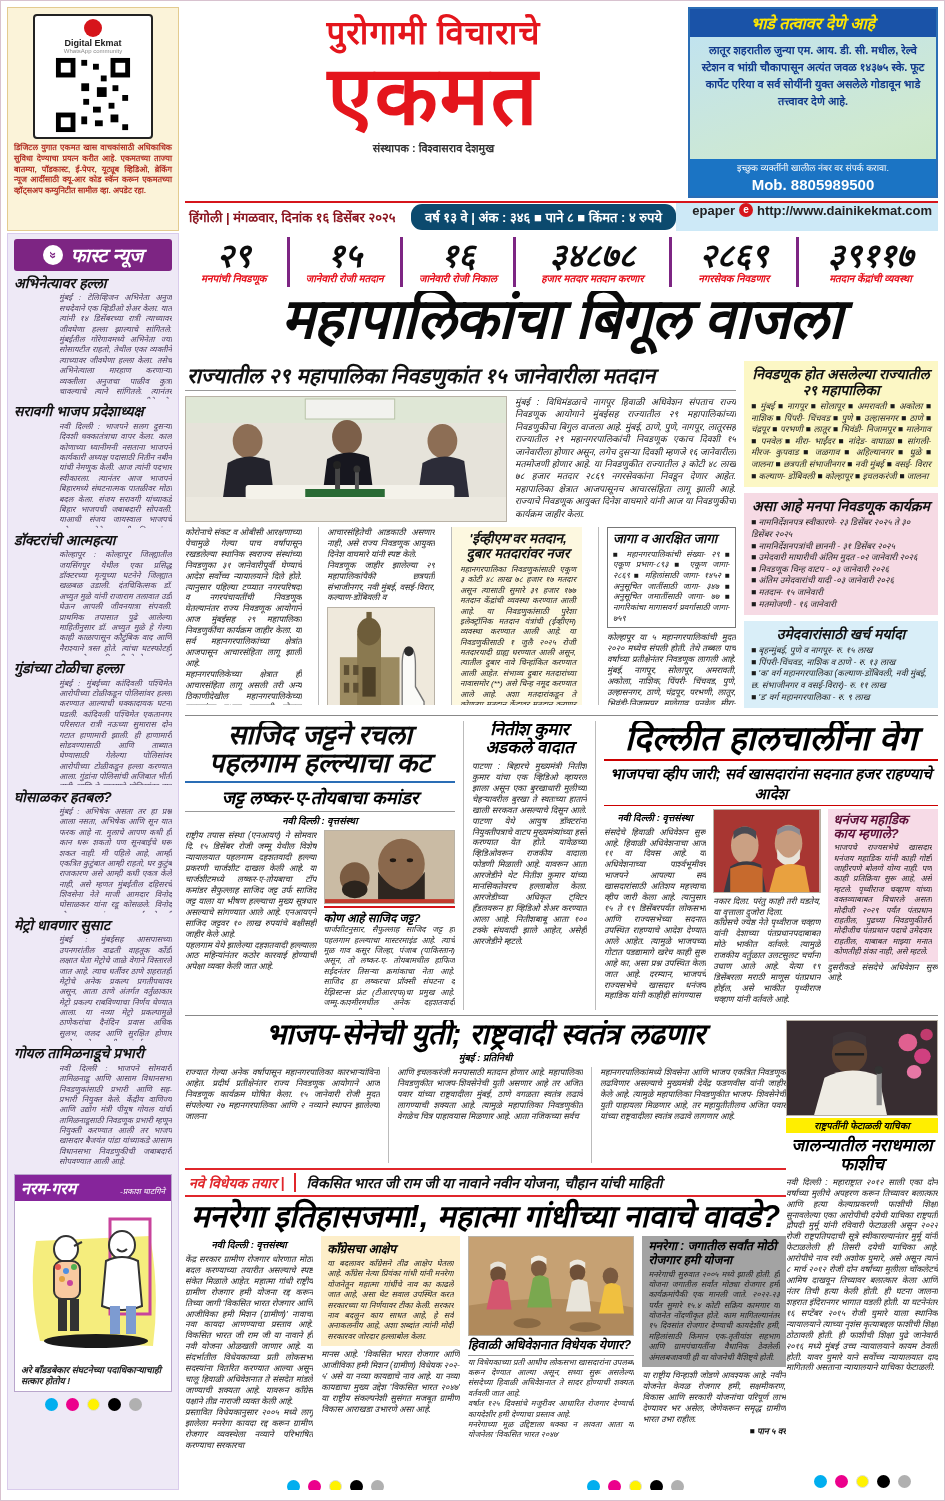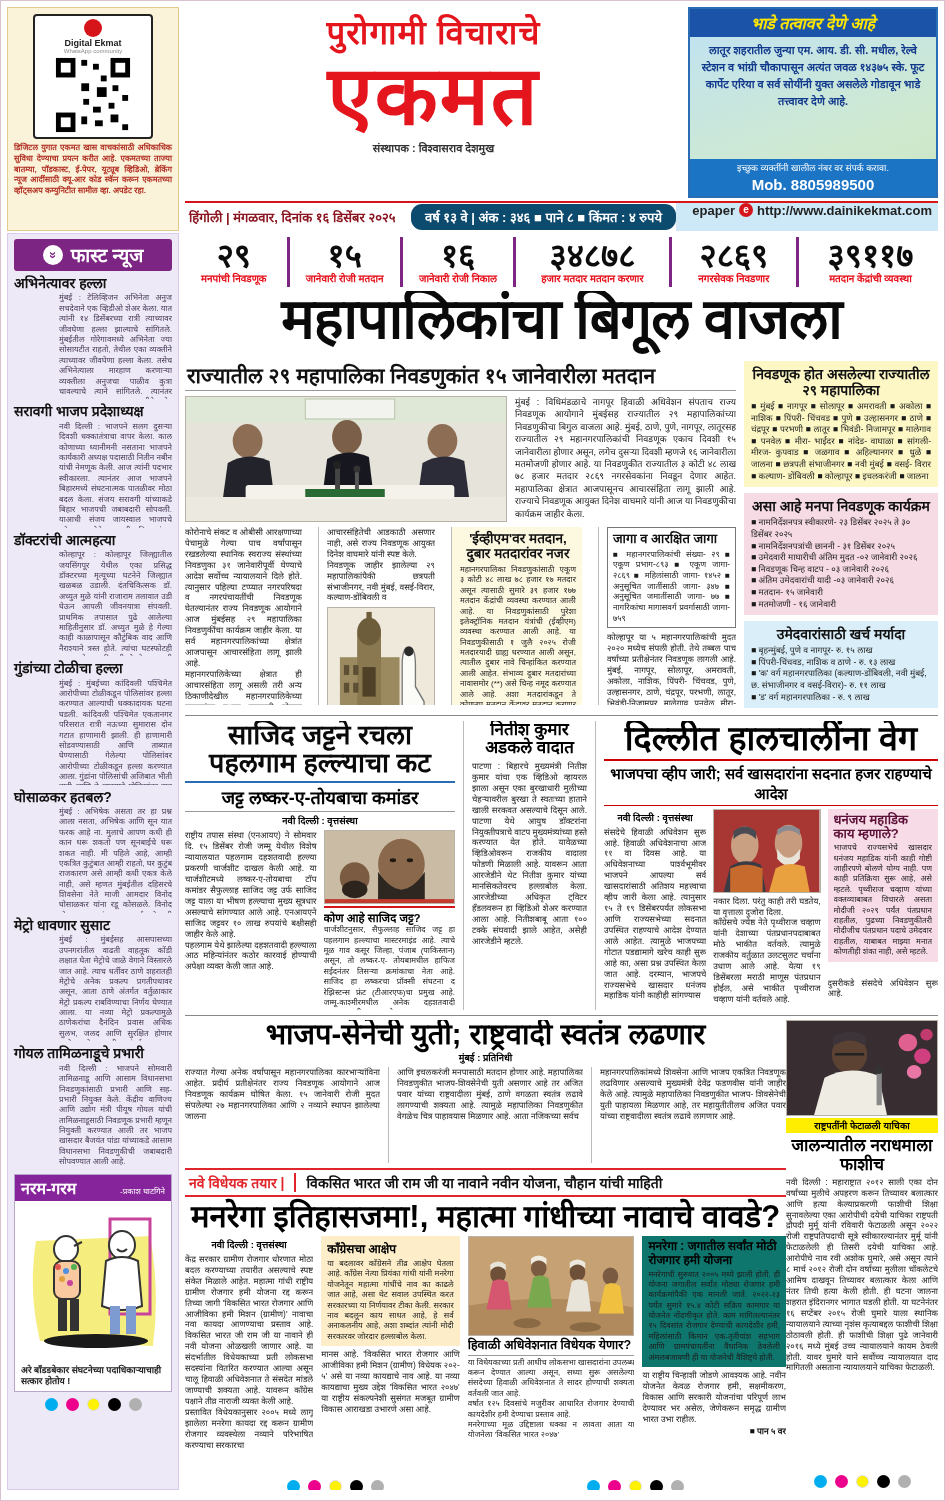--- a/index.html
+++ b/index.html
@@ -27,21 +27,21 @@
   .ad-body { color:#123a8c; font-weight:bold; font-size:11px; line-height:1.55; text-align:center; padding:5px 6px; flex:1; }
   .ad-contact { background:#1b74c4; color:#fff; text-align:center; font-size:9px; padding:2px; }
   .ad-mob { background:#1b74c4; color:#fff; text-align:center; font-size:15px; font-weight:800; padding:0 0 3px; }
   .datebar { display:grid; grid-template-columns:1fr auto 262px; align-items:center; border-top:2px solid #d6151b; margin-top:3px; height:30px; }
   .date-edition { color:#8b1520; font-weight:800; font-size:13px; padding-left:4px; }
   .date-issue { background:#0c4a6e; color:#fff; font-size:13px; font-weight:bold; padding:4px 14px;border-radius:11px; }
   .date-epaper { background:#cde9f7; height:100%; display:flex; align-items:flex-start; justify-content:flex-end; gap:4px; font-size:13px; font-weight:bold; color:#222; padding-right:6px; }
   .ep-icon { width:14px; height:14px; border-radius:50%; background:#d6151b; color:#fff; font-size:10px; line-height:14px; text-align:center; display:inline-block; }
 
   
-  .bodygrid { display:grid; grid-template-columns:172px 1fr; gap:6px; padding:2px 6px 6px; height:1265px; overflow:hidden; }
+  .bodygrid { display:grid; grid-template-columns:172px 1fr; gap:6px; padding:2px 6px 6px; height:1265px; overflow:hidden;font-style:italic; }
 
   
   .sidebar { background:#eee9f6; border:1px solid #d9cbec; padding:5px 6px; overflow:hidden; display:flex; flex-direction:column; }
   .fn-header { background:#7d2583; color:#fff; font-size:19px; font-weight:800; text-align:center; padding:3px 6px; border-radius:3px; display:flex; align-items:center; justify-content:center; gap:8px; }
   .fn-chev { width:20px; height:20px; background:#fff; color:#7d2583; border-radius:50%; font-size:13px; font-weight:900; line-height:19px; text-align:center; transform:rotate(90deg); flex:none; }
   .fn-item { margin-top:5px; }
   .fn-title { font-size:14px; font-weight:800; color:#111; line-height:1.1; margin-bottom:2px; }
   .fn-body { font-size:8px; color:#463a57; text-align:justify; line-height:1.3; max-height:106px; overflow:hidden;margin-left:45px; }
   .ng-box { background:#fff; border:1px solid #b9a6cc; margin-top:6px; overflow:hidden; }
   .ng-head { background:#86259b; color:#fff; display:flex; justify-content:space-between; align-items:baseline; padding:2px 6px; }
@@ -102,21 +102,21 @@
   .lower-grid { display:grid; grid-template-columns:1fr 152px; gap:0; border-top:1px solid #888; margin-top:5px; padding-top:4px; height:475px; overflow:hidden; }
   .bjp-head { font-size:29px; font-weight:900; text-align:center; line-height:1; }
   .bjp-cols { display:grid; grid-template-columns:1fr 1fr 1fr; gap:8px; height:96px; overflow:hidden; margin-top:3px; }
   .redstrip { border-top:2px solid #e0262b; border-bottom:2px solid #e0262b; display:flex; gap:10px; align-items:center; padding:3px 4px; margin-top:5px; }
   .redstrip-label { color:#e0262b; font-weight:900; font-size:14px; white-space:nowrap; border-right:2px solid #e0262b; padding-right:10px; }
   .redstrip-text { color:#111; font-weight:800; font-size:14px; }
   .man-head { font-size:31px; font-weight:900; text-align:center; line-height:1.05; margin:4px 0 2px; }
   .man-cols { display:grid; grid-template-columns:1fr 1.08fr 1.3fr 1.12fr; gap:8px; height:238px; overflow:hidden; }
   .cong-box { background:#fdeec9; padding:4px 6px; margin-bottom:3px; }
   .cong-title { font-size:12px; font-weight:800; margin-bottom:2px; }
-  .manr-box { background:#0f766e; padding:4px 6px; margin-bottom:3px; }
+  .manr-box { background:#a3a3a3; padding:4px 6px; margin-bottom:3px; }
   .manr-title { font-size:12px; font-weight:800; line-height:1.15; margin-bottom:2px; }
   .photo-sub { font-size:12.5px; font-weight:800; line-height:1.1; margin:3px 0 2px; border-bottom:1px solid #999; padding-bottom:2px; }
   .dots-row { display:flex; justify-content:space-around; padding-top:6px; }
 
   .rail2 { overflow:hidden; display:flex; flex-direction:column; }
   .murmu-cap { background:#ffee00; font-size:9.5px; font-weight:800; text-align:center; padding:1px 2px; margin-top:2px; }
   .jalna-head { font-size:17px; font-weight:900; text-align:center; line-height:1.1; margin:4px 0 2px; }
   .pre { white-space:pre-line; }
 </style>
 </head>
@@ -441,21 +441,21 @@
                 </svg>
               </div>
               <div class="ncol pre" style="border:none;padding:0;margin-top:3px;">नकार दिला. परंतु काही तरी घडतेय, या वृत्ताला दुजोरा दिला.
 काँग्रेसचे ज्येष्ठ नेते पृथ्वीराज चव्हाण यांनी देशाच्या पंतप्रधानपदाबाबत मोठे भाकीत वर्तवले. त्यामुळे राजकीय वर्तुळात उलटसुलट चर्चांना उधाण आले आहे. येत्या १९ डिसेंबरला मराठी माणूस पंतप्रधान होईल, असे भाकीत पृथ्वीराज चव्हाण यांनी वर्तवले आहे.</div>
             </div>
             <div style="overflow:hidden;">
               <div class="dh-box">
                 <div class="dh-title">धनंजय महाडिक काय म्हणाले?</div>
                 <div class="ncol" style="border:none;padding:0;font-size:8px;">भाजपचे राज्यसभेचे खासदार धनंजय महाडिक यांनी काही गोष्टी जाहीरपणे बोलणे योग्य नाही. पण काही प्रतिक्रिया सुरू आहे, असे म्हटले. पृथ्वीराज चव्हाण यांच्या वक्तव्याबाबत विचारले असता मोदीजी २०२९ पर्यंत पंतप्रधान राहतील, पुढच्या निवडणुकीतरी मोदीजीच पंतप्रधान पदाचे उमेदवार राहतील, याबाबत माझ्या मनात कोणतीही शंका नाही, असे म्हटले.</div>
               </div>
-              <div class="ncol" style="border:none;padding:0;margin-top:16px;">दुसरीकडे संसदेचे अधिवेशन सुरू आहे.</div>
+              <div class="ncol" style="border:none;padding:0;margin-top:0;">दुसरीकडे संसदेचे अधिवेशन सुरू आहे.</div>
             </div>
           </div>
         </div>
       </div>
 
       <div class="lower-grid">
         <div style="overflow:hidden;">
           <div class="bjp-head">भाजप-सेनेची युती; राष्ट्रवादी स्वतंत्र लढणार</div>
           <div class="dateline">मुंबई : प्रतिनिधी</div>
           <div class="bjp-cols">

